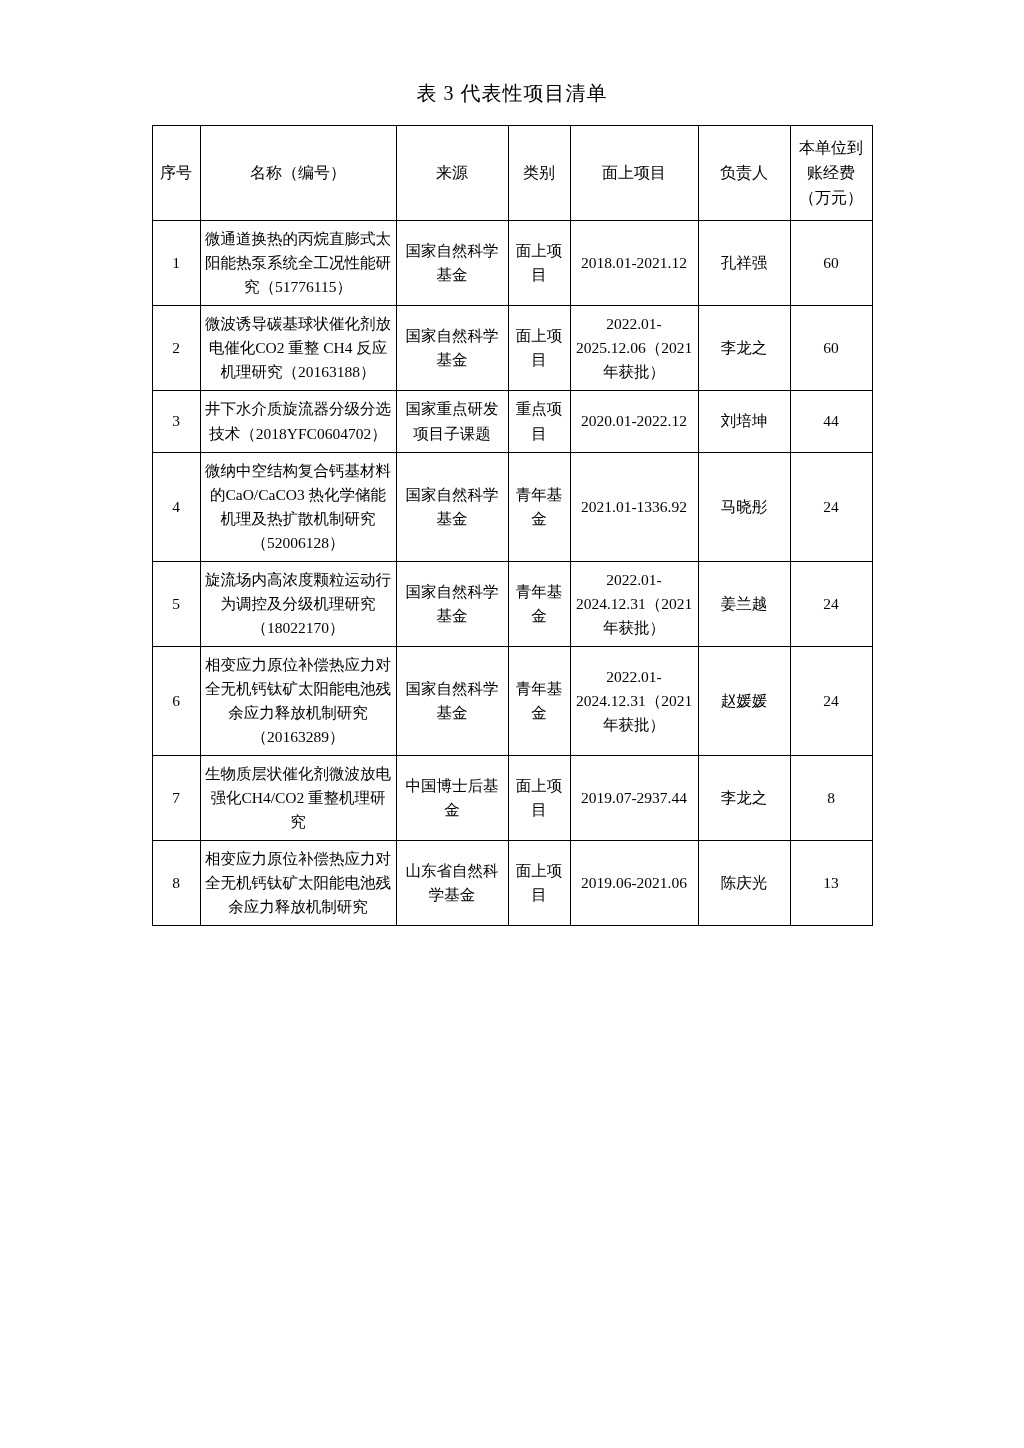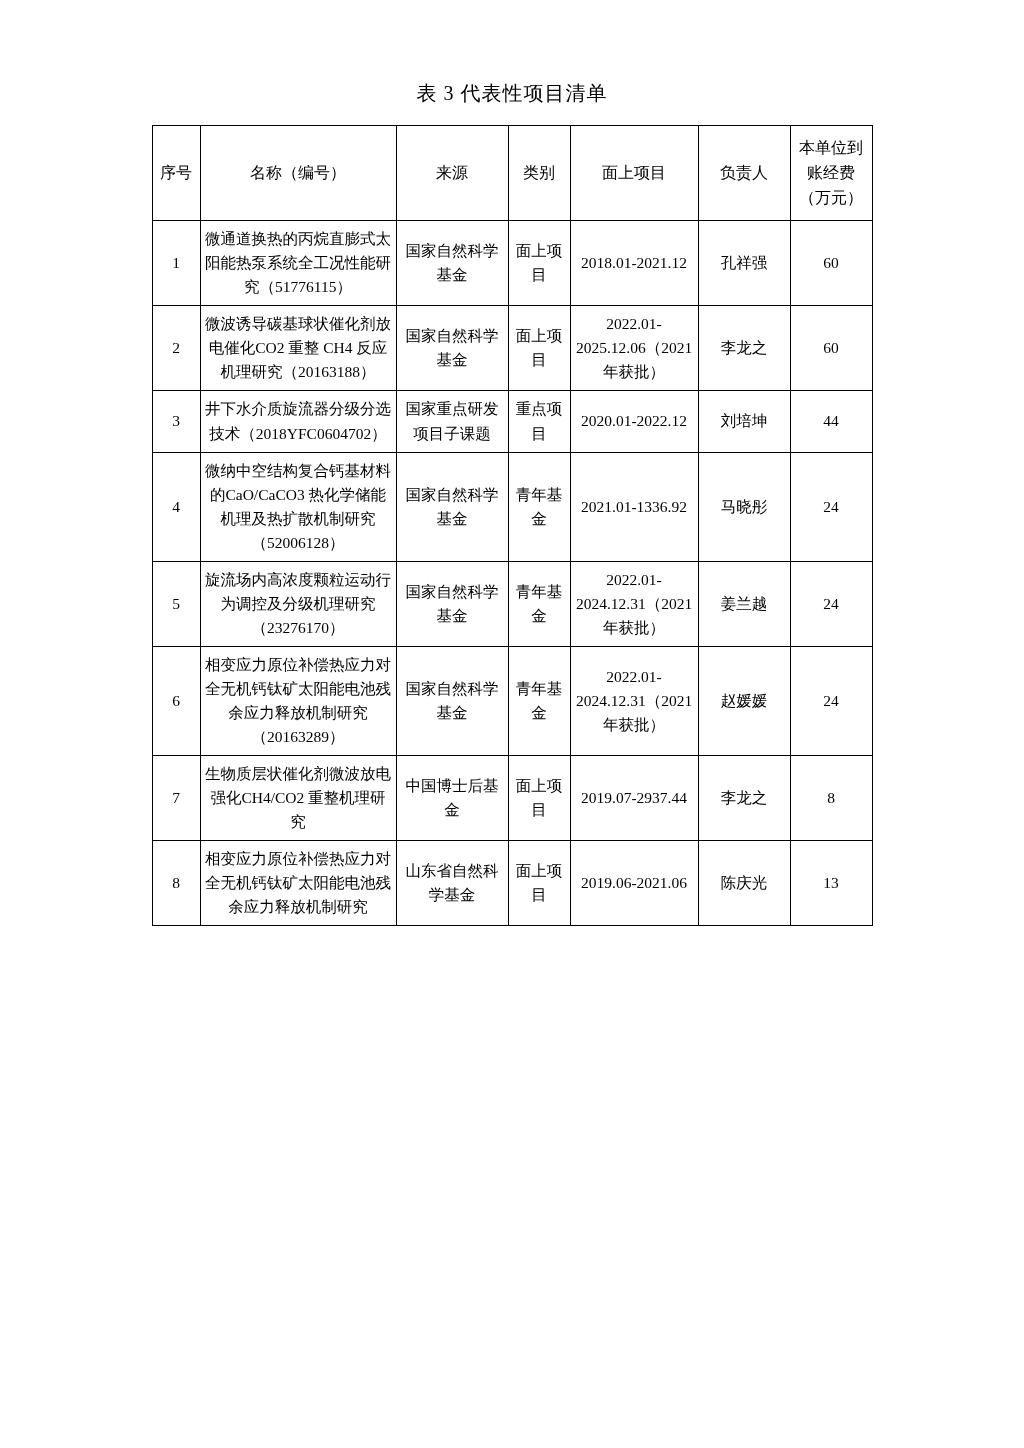--- a/index.html
+++ b/index.html
@@ -124,21 +124,21 @@
         <td>4</td>
         <td class="cell-name">微纳中空结构复合钙基材料的CaO/CaCO3 热化学储能机理及热扩散机制研究（52006128）</td>
         <td>国家自然科学基金</td>
         <td>青年基金</td>
         <td>2021.01-1336.92</td>
         <td>马晓彤</td>
         <td>24</td>
       </tr>
       <tr>
         <td>5</td>
-        <td class="cell-name">旋流场内高浓度颗粒运动行为调控及分级机理研究（23276170）</td>
+        <td class="cell-name">旋流场内高浓度颗粒运动行为调控及分级机理研究（18022170）</td>
         <td>国家自然科学基金</td>
         <td>青年基金</td>
         <td>2022.01-2024.12.31（2021 年获批）</td>
         <td>姜兰越</td>
         <td>24</td>
       </tr>
       <tr>
         <td>6</td>
         <td class="cell-name">相变应力原位补偿热应力对全无机钙钛矿太阳能电池残余应力释放机制研究（20163289）</td>
         <td>国家自然科学基金</td>

